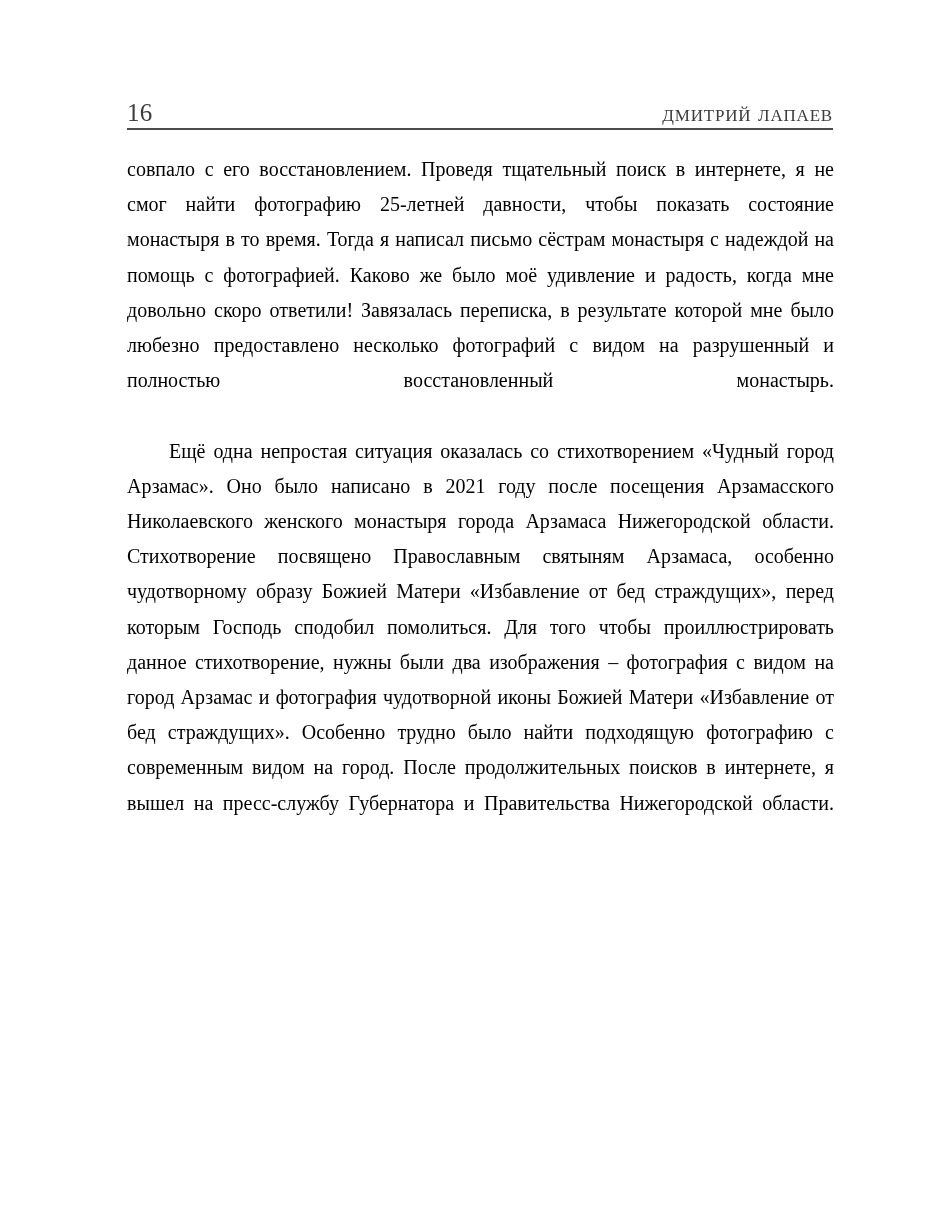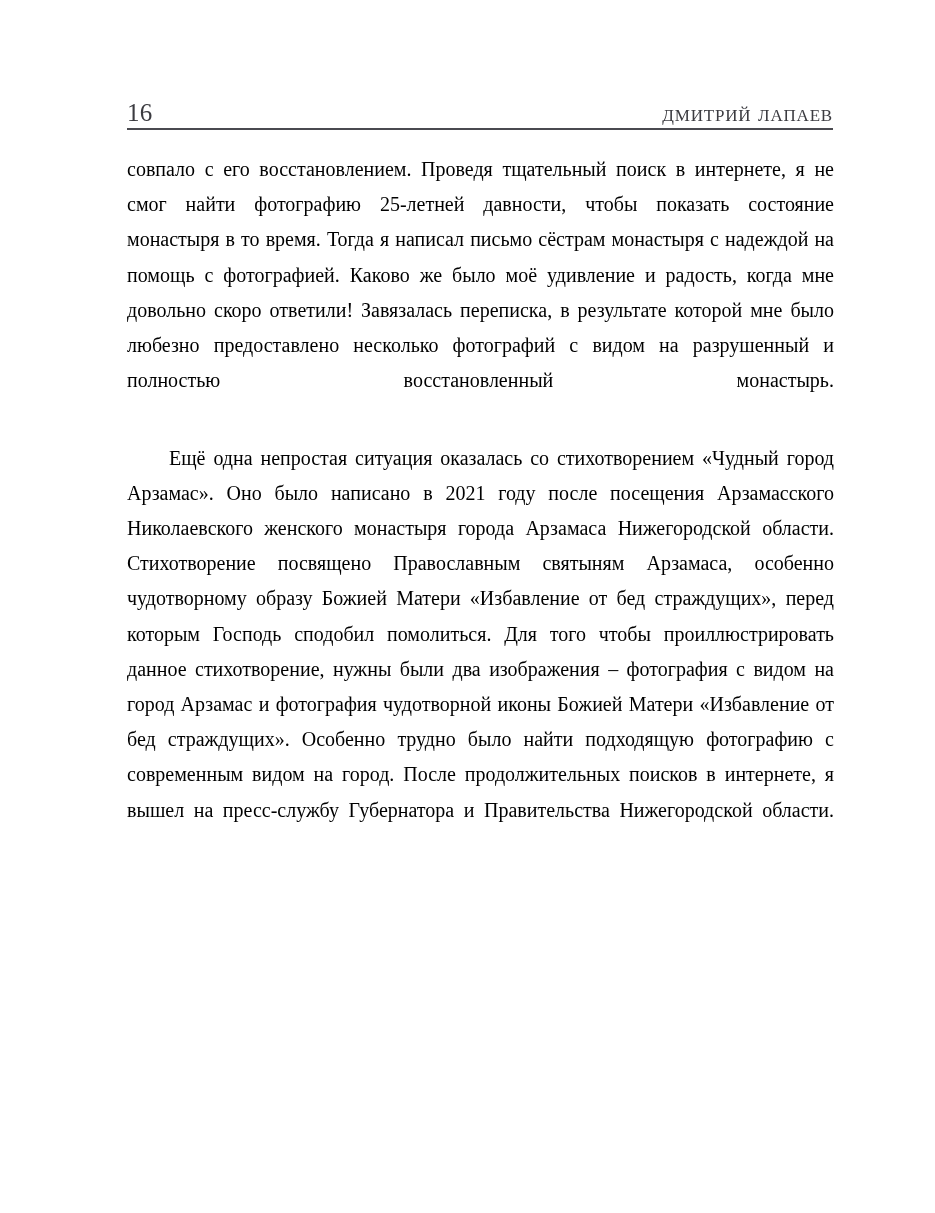--- a/index.html
+++ b/index.html
@@ -82,21 +82,21 @@
     line-height: 35.2px;
     color: #000000;
     text-align: justify;
     text-justify: inter-word;
     word-spacing: 0.02em;
     hyphens: manual;
     -webkit-hyphens: manual;
   }
 
   .para + .para {
-    margin-top: 7px;
+    margin-top: 0;
   }
 
   .para.indented {
     text-indent: 42px;
   }
 
   
   .para::after {
     content: "";
     display: inline-block;

